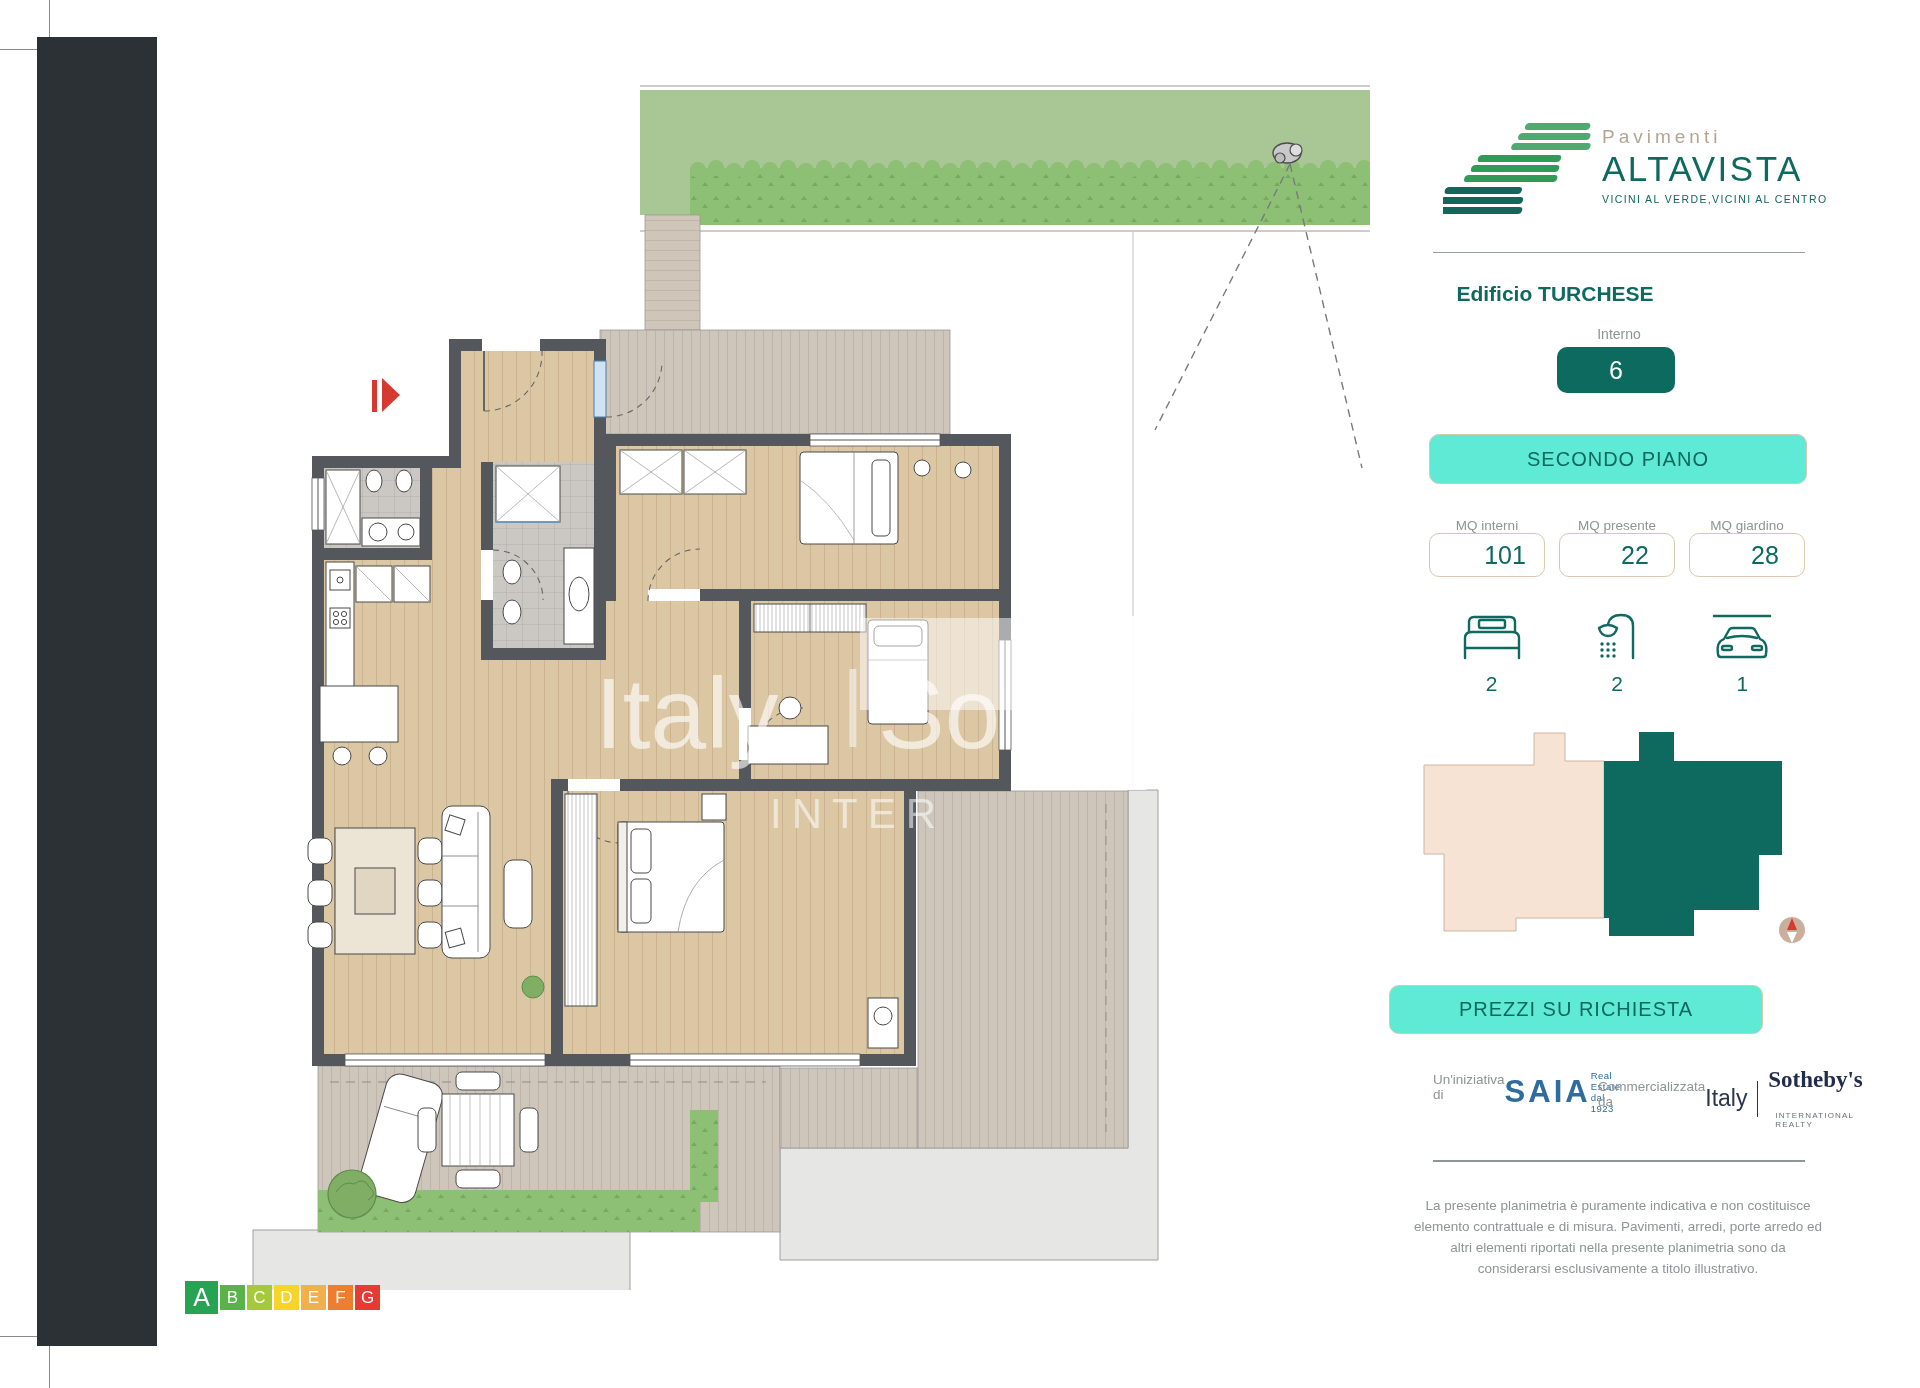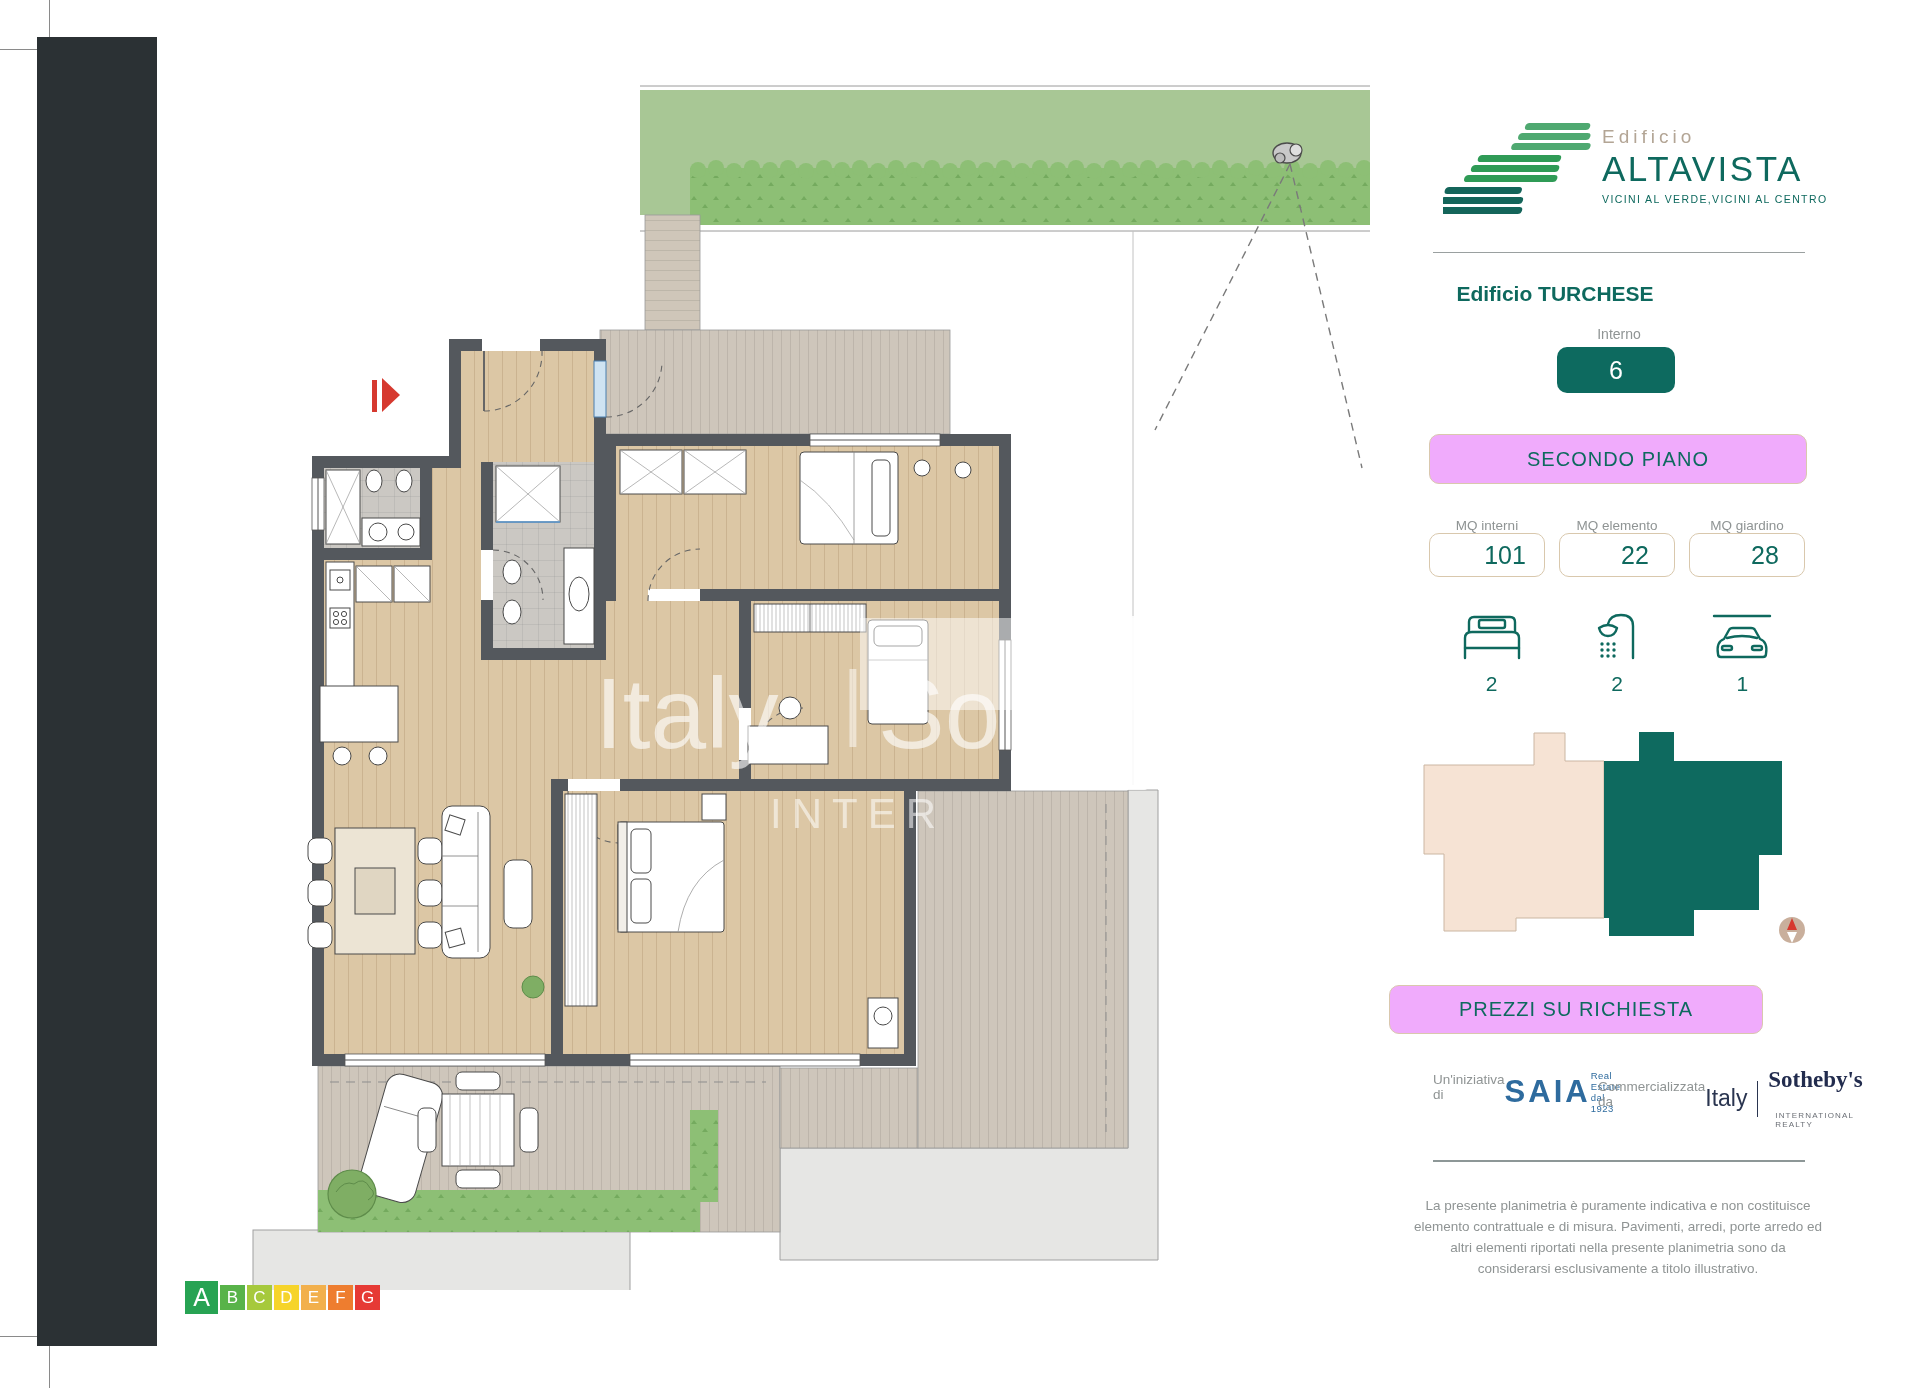--- a/index.html
+++ b/index.html
@@ -16,21 +16,21 @@
   .center{text-align:center;}
   .brand-res{font-size:19px;letter-spacing:4px;color:#b3a595;}
   .brand-name{font-size:35px;letter-spacing:2.5px;color:#0e695e;margin-top:1px;font-weight:500;}
   .brand-tag{font-size:10.5px;letter-spacing:1.4px;color:#0e695e;margin-top:4px;font-weight:500;}
   .divider{position:absolute;background:#9aa0a0;height:1px;}
   .divider2{position:absolute;background:#8d9797;height:2px;}
   .edificio{font-size:21px;font-weight:bold;}
   .interno-label{font-size:14px;}
   .interno-badge{position:absolute;left:1557px;top:347px;width:118px;height:46px;background:#0d6a5f;
     border-radius:10px;color:#ffffff;font-size:25px;display:flex;align-items:center;justify-content:center;}
-  .pill{position:absolute;border:1.5px solid #d9c8ad;border-radius:10px;background:#f0abfc;
+  .pill{position:absolute;border:1.5px solid #d9c8ad;border-radius:10px;background:#5eead4;
     display:flex;align-items:center;justify-content:center;font-size:20px;letter-spacing:1px;color:#0e695e;}
   .stats-row{position:absolute;left:1429px;top:518px;width:376px;display:flex;gap:14px;}
   .stat{flex:1;display:flex;flex-direction:column;align-items:center;}
   .stat-label{font-size:13.5px;color:#8f9494;margin-bottom:0;}
   .stat-box{width:100%;height:44px;border:1.5px solid #d9c8ad;border-radius:10px;box-sizing:border-box;
     display:flex;align-items:center;justify-content:center;font-size:25px;color:#0e695e;padding-left:36px;}
   .feat-row{position:absolute;left:1429px;top:608px;width:376px;display:flex;}
   .feat{flex:1;display:flex;flex-direction:column;align-items:center;}
   .feat-count{font-size:21px;color:#0e695e;margin-top:8px;}
   .partners{position:absolute;top:1068px;display:flex;align-items:center;}
@@ -344,40 +344,40 @@
     <rect x="42" y="45" width="88" height="7" rx="3.5"></rect>
     <rect x="38" y="55" width="93" height="7" rx="3.5"></rect>
   </g>
   <g transform="skewX(-16)" fill="#14655a">
     <rect x="22" y="67" width="77" height="7" rx="3.5"></rect>
     <rect x="20" y="77" width="83" height="7" rx="3.5"></rect>
     <rect x="18" y="87" width="87" height="7" rx="3.5"></rect>
   </g>
 </svg>
 <div class="abs" style="left:1602px;top:126px;width:240px">
-  <div class="brand-res">Edificio</div>
+  <div class="brand-res">Pavimenti</div>
   <div class="brand-name">ALTAVISTA</div>
   <div class="brand-tag">VICINI AL VERDE,VICINI AL CENTRO</div>
 </div>
 
 <div class="divider" style="left:1433px;top:252px;width:372px"></div>
 
 <div class="abs center edificio teal" style="left:1369px;top:282px;width:372px">Edificio TURCHESE</div>
 <div class="abs center interno-label gray" style="left:1433px;top:326px;width:372px">Interno</div>
 <div class="interno-badge">6</div>
 
 <div class="pill" style="left:1429px;top:434px;width:376px;height:48px">SECONDO PIANO</div>
 
 <div class="stats-row">
   <div class="stat">
     <div class="stat-label">MQ interni</div>
     <div class="stat-box">101</div>
   </div>
   <div class="stat">
-    <div class="stat-label">MQ elemento</div>
+    <div class="stat-label">MQ presente</div>
     <div class="stat-box">22</div>
   </div>
   <div class="stat">
     <div class="stat-label">MQ giardino</div>
     <div class="stat-box">28</div>
   </div>
 </div>
 
 <div class="feat-row">
   <div class="feat">

